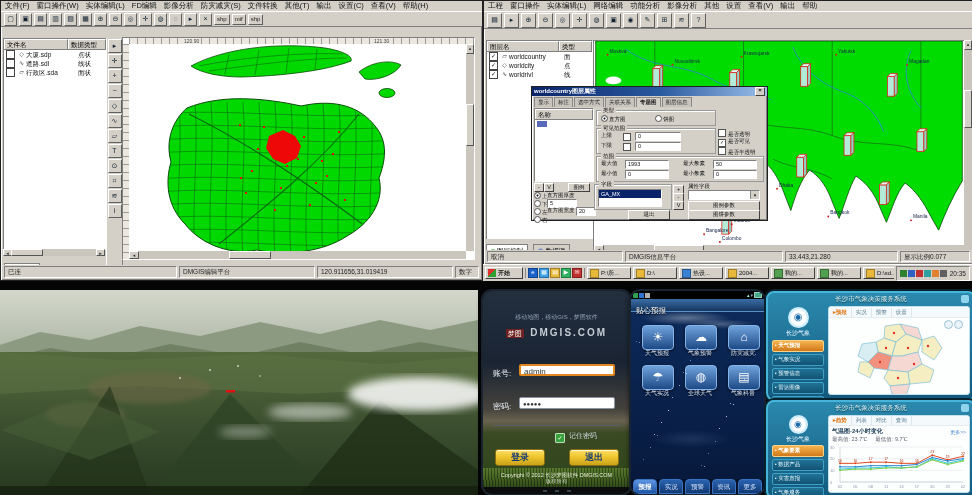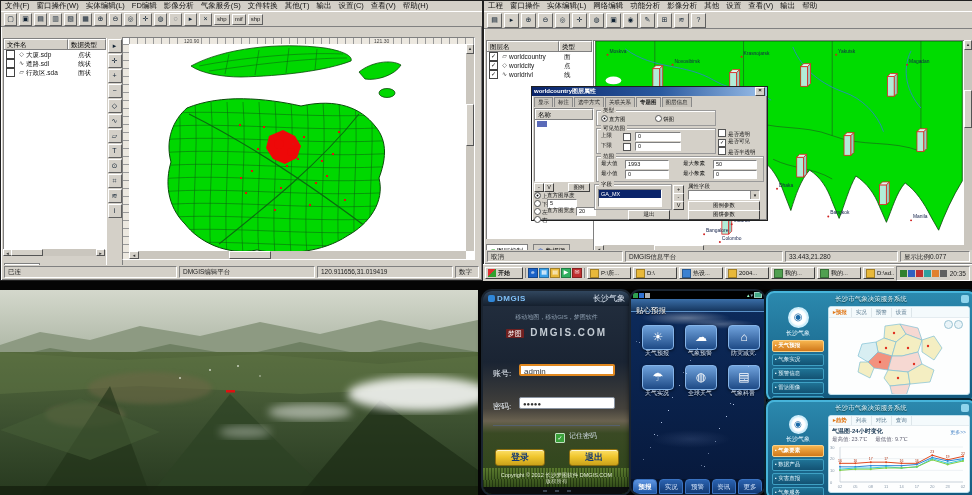--- a/index.html
+++ b/index.html
@@ -68,21 +68,21 @@
 
 <div id="stage">
 
   <div class="abs w98" style="left:0;top:0;width:481px;height:279px;">
     <div class="menus" id="edit-menus">
         <span class="mi">文件(F)</span>
         <span class="mi">窗口操作(W)</span>
         <span class="mi">实体编辑(L)</span>
         <span class="mi">FD编辑</span>
         <span class="mi">影像分析</span>
-        <span class="mi">气象服务(S)</span>
+        <span class="mi">防灾减灾(S)</span>
         <span class="mi">文件转换</span>
         <span class="mi">其他(T)</span>
         <span class="mi">输出</span>
         <span class="mi">设置(C)</span>
         <span class="mi">查看(V)</span>
         <span class="mi">帮助(H)</span>
       </div>
     <div class="toolrow" id="edit-tb" style="height:14px;">
         <span class="tbtn">▢</span>
         <span class="tbtn">▣</span>
@@ -609,24 +609,20 @@
           <circle cx="238" cy="76" r="1"></circle>
           <circle cx="180" cy="88" r="1"></circle>
           <circle cx="260" cy="86" r="0.8"></circle>
         </g>
       <rect x="226" y="100" width="9" height="2.5" fill="#e01010"></rect>
       <rect x="0" y="196" width="478" height="9" fill="#15210f" opacity="0.8"></rect>
     </svg>
   </div>
 
   <div class="abs phone" style="left:483px;top:291px;width:147px;height:203px;background:linear-gradient(#232f3f 0%,#1a2433 35%,#45423c 58%,#6a6250 64%,#3a4a24 70%,#2c4418 100%);">
-    <div class="abs" style="left:0;top:0;right:0;height:15px;background:linear-gradient(#31465e,#15202e);display:flex;align-items:center;padding:0 5px;box-sizing:border-box;">
-      <span style="color:#7fc0f8;font-weight:bold;font-size:8px;letter-spacing:0.5px;"><span style="display:inline-block;width:7px;height:7px;background:#2f86d8;border-radius:2px;margin-right:2px;vertical-align:-1px;"></span><span>DMGIS</span></span>
-      <span style="margin-left:auto;color:#dfe8f4;font-size:8px;">长沙气象</span>
-    </div>
     <div class="abs" style="left:0;right:0;top:22px;text-align:center;font-size:6px;color:#8fa0b2;">移动地图，移动GIS，梦图软件</div>
     <div class="abs" style="left:0;right:0;top:31px;text-align:center;color:#c4ccd4;">
       <span style="display:inline-block;background:#702020;color:#fff;font-size:7px;line-height:9px;padding:0 2px;border-radius:1px;margin-right:2px;">梦图</span>
       <span style="font-size:10px;font-weight:bold;letter-spacing:2px;">DMGIS.COM</span>
     </div>
     <span class="abs" style="left:10px;top:77px;font-size:8px;color:#e6edf4;">账号:</span>
     <span class="abs" style="left:36px;top:73px;width:96px;height:12px;background:#fff;border:2px solid #e08820;border-radius:2px;font-size:8px;line-height:12px;padding:0 3px;color:#333;box-sizing:border-box;">admin</span>
     <span class="abs" style="left:10px;top:110px;font-size:8px;color:#e6edf4;">密码:</span>
     <span class="abs" style="left:36px;top:106px;width:96px;height:12px;background:#fff;border:1px solid #8a94a2;border-radius:2px;font-size:6px;line-height:12px;padding:0 3px;color:#333;box-sizing:border-box;">●●●●●</span>
     <div class="abs" style="left:10px;right:10px;top:134px;height:1px;background:#55606c;"></div>

